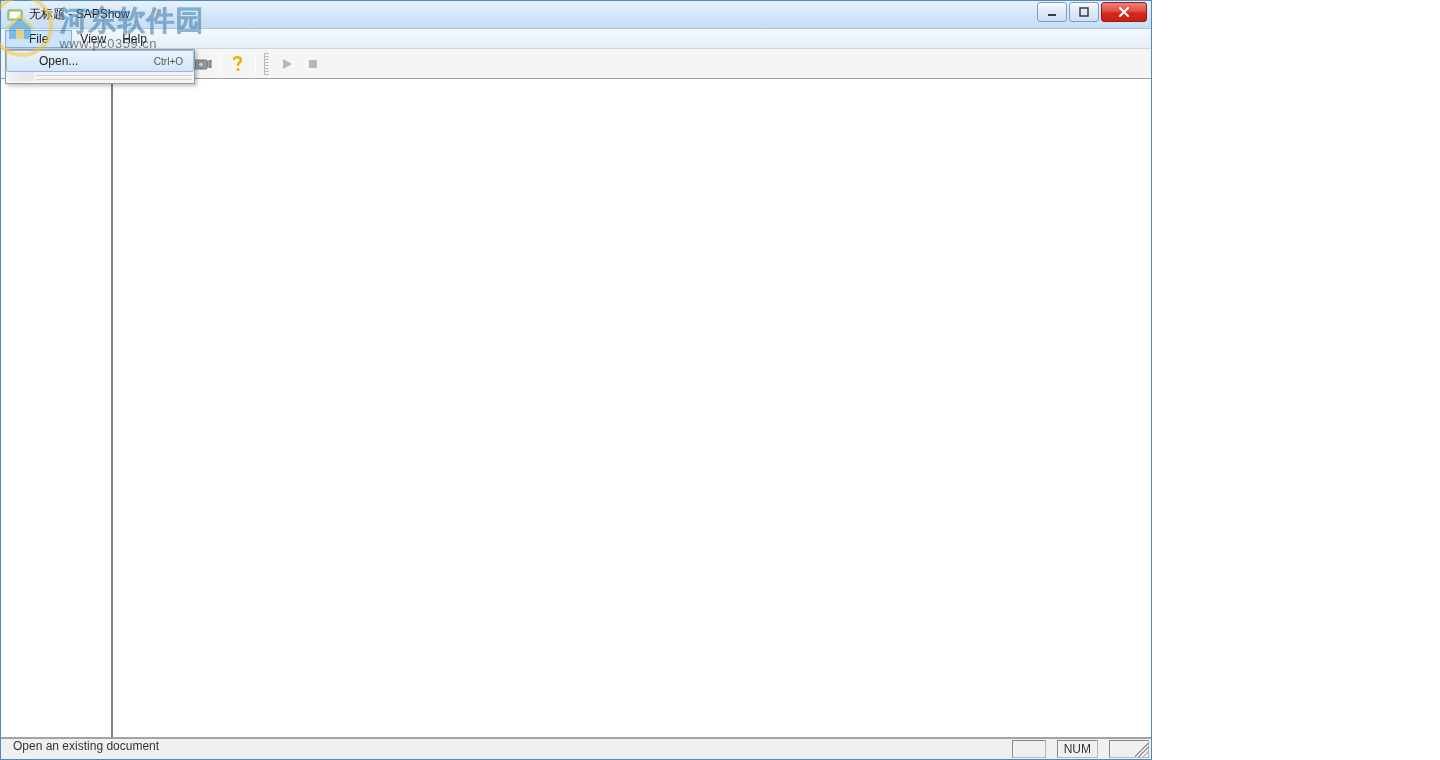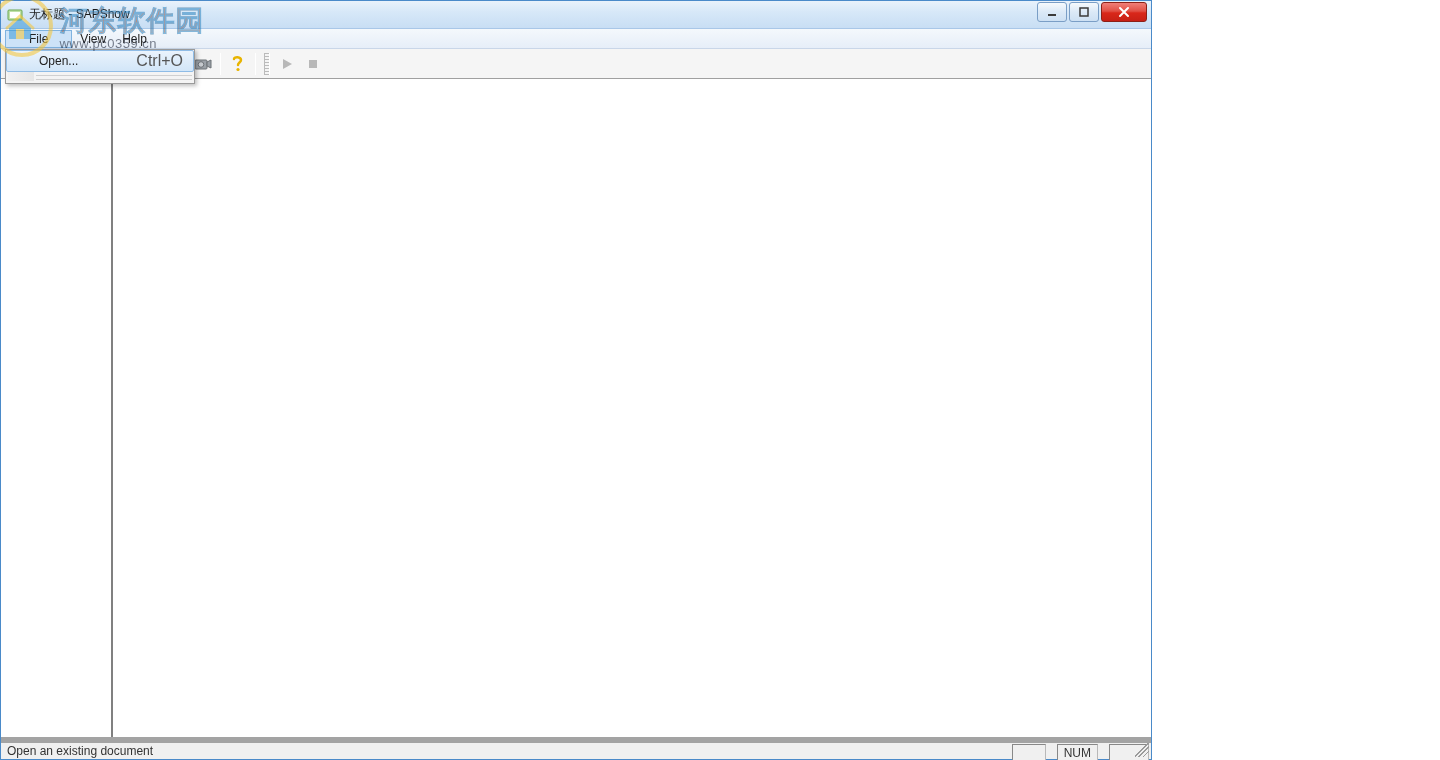--- a/index.html
+++ b/index.html
@@ -117,21 +117,21 @@
   }
   .dropdown .dd-item.disabled { color: #9a9a9a; }
   .dropdown .dd-item.highlight {
     background: linear-gradient(to bottom, #eaf3fc, #d2e6f8);
     border: 1px solid #8fbce6;
     border-radius: 2px;
     margin: 0;
     height: 22px;
   }
   .dropdown .dd-item .shortcut {
-    margin-left: auto; color: #555; font-size: 16px;
+    margin-left: auto; color: #555; font-size: 10px;
   }
   .dropdown .dd-sep {
     position: relative;
     height: 1px; background: #d0d0d0;
     margin: 3px 2px 3px 30px;
   }
 
   
   .client {
     flex: 1;
@@ -146,24 +146,24 @@
   }
   .right-pane {
     flex: 1;
     background: #fff;
   }
 
   
   .statusbar {
     height: 22px;
     background: #f0f0f0;
-    border-top: 6px solid #a3a3a3;
-    display: flex; align-items: center;
+    border-top: 2px solid #a3a3a3;
+    display: flex; align-items: flex-start;
     font-size: 12px; color: #333;
-    padding-left: 6px;
+    padding-left: 12px;
     position: relative;
   }
   .status-cells {
     position: absolute; right: 2px; top: 1px;
     display: flex; gap: 12px;
   }
   .status-cell {
     border: 1px solid #b8b8b8;
     border-top-color: #888; border-left-color: #888;
     height: 18px; min-width: 34px;

